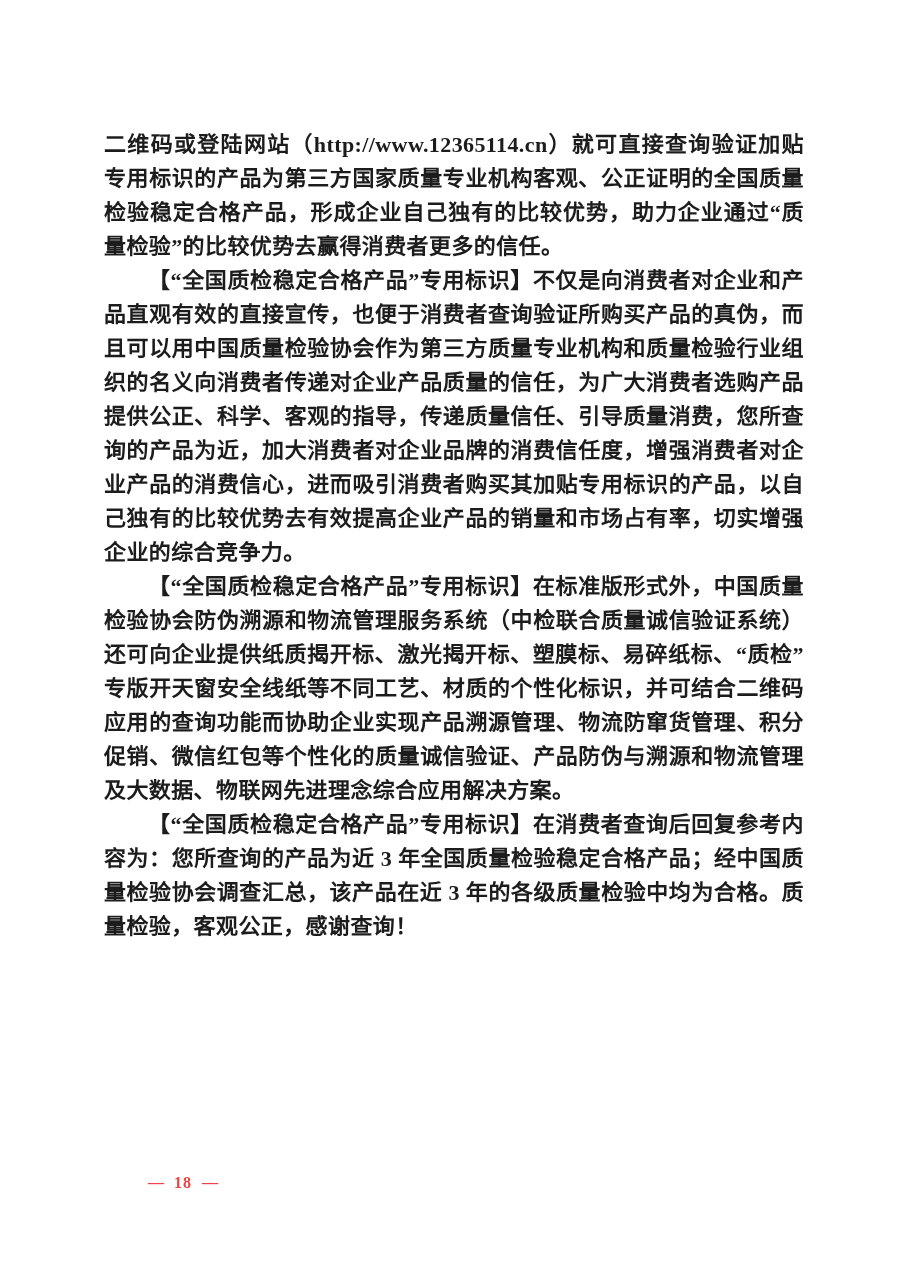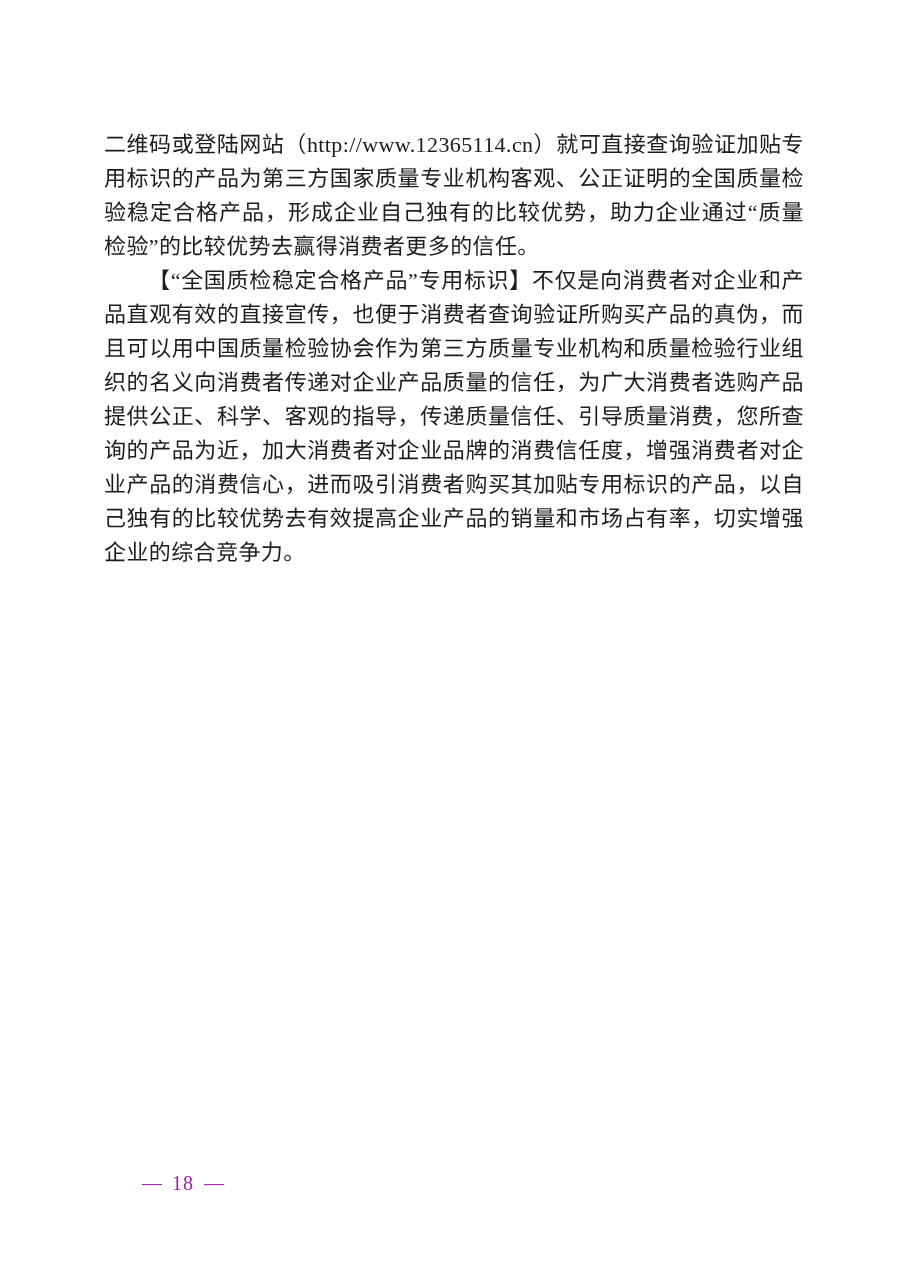--- a/index.html
+++ b/index.html
@@ -9,20 +9,21 @@
     background: #ffffff;
     position: relative;
     overflow: hidden;
     font-family: "Liberation Serif", "DejaVu Serif", serif;
     color: #1c1c1c;
   }
   .page {
     position: absolute;
     inset: 0;
     background: #ffffff;
+    font-weight: bold;
   }
   .text-block {
     position: absolute;
     left: 104px;
     top: 128px;
     width: 700px;
   }
   .text-block p {
     margin: 0;
     padding: 0;
@@ -31,40 +32,42 @@
     letter-spacing: 0.4px;
     text-align: justify;
     text-justify: inter-ideograph;
     text-indent: 2em;
   }
   .text-block p.continuation {
     text-indent: 0;
   }
   .footer {
     position: absolute;
-    left: 132px;
+    left: 138px;
     top: 1169px;
-    font-size: 20px;
+    font-size: 16px;
     line-height: 28px;
-    color: #a21caf;
+    color: #ef4444;
     white-space: pre;
   }
   .footer .dash {
     letter-spacing: 0;
     padding: 0 10px;
   }
   .footer .page-num {
     letter-spacing: 1px;
   }
 </style>
 </head>
 <body>
 
 <div class="page">
 
   <div class="text-block">
     <p class="continuation">二维码或登陆网站（http://www.12365114.cn）就可直接查询验证加贴专用标识的产品为第三方国家质量专业机构客观、公正证明的全国质量检验稳定合格产品，形成企业自己独有的比较优势，助力企业通过“质量检验”的比较优势去赢得消费者更多的信任。</p>
     <p>【“全国质检稳定合格产品”专用标识】不仅是向消费者对企业和产品直观有效的直接宣传，也便于消费者查询验证所购买产品的真伪，而且可以用中国质量检验协会作为第三方质量专业机构和质量检验行业组织的名义向消费者传递对企业产品质量的信任，为广大消费者选购产品提供公正、科学、客观的指导，传递质量信任、引导质量消费，您所查询的产品为近，加大消费者对企业品牌的消费信任度，增强消费者对企业产品的消费信心，进而吸引消费者购买其加贴专用标识的产品，以自己独有的比较优势去有效提高企业产品的销量和市场占有率，切实增强企业的综合竞争力。</p>
+    <p>【“全国质检稳定合格产品”专用标识】在标准版形式外，中国质量检验协会防伪溯源和物流管理服务系统（中检联合质量诚信验证系统）还可向企业提供纸质揭开标、激光揭开标、塑膜标、易碎纸标、“质检”专版开天窗安全线纸等不同工艺、材质的个性化标识，并可结合二维码应用的查询功能而协助企业实现产品溯源管理、物流防窜货管理、积分促销、微信红包等个性化的质量诚信验证、产品防伪与溯源和物流管理及大数据、物联网先进理念综合应用解决方案。</p>
+    <p>【“全国质检稳定合格产品”专用标识】在消费者查询后回复参考内容为：您所查询的产品为近 3 年全国质量检验稳定合格产品；经中国质量检验协会调查汇总，该产品在近 3 年的各级质量检验中均为合格。质量检验，客观公正，感谢查询！</p>
   </div>
 
   <div class="footer"><span class="dash">—</span><span class="page-num">18</span><span class="dash">—</span></div>
 
 </div>
 
 </body></html>

